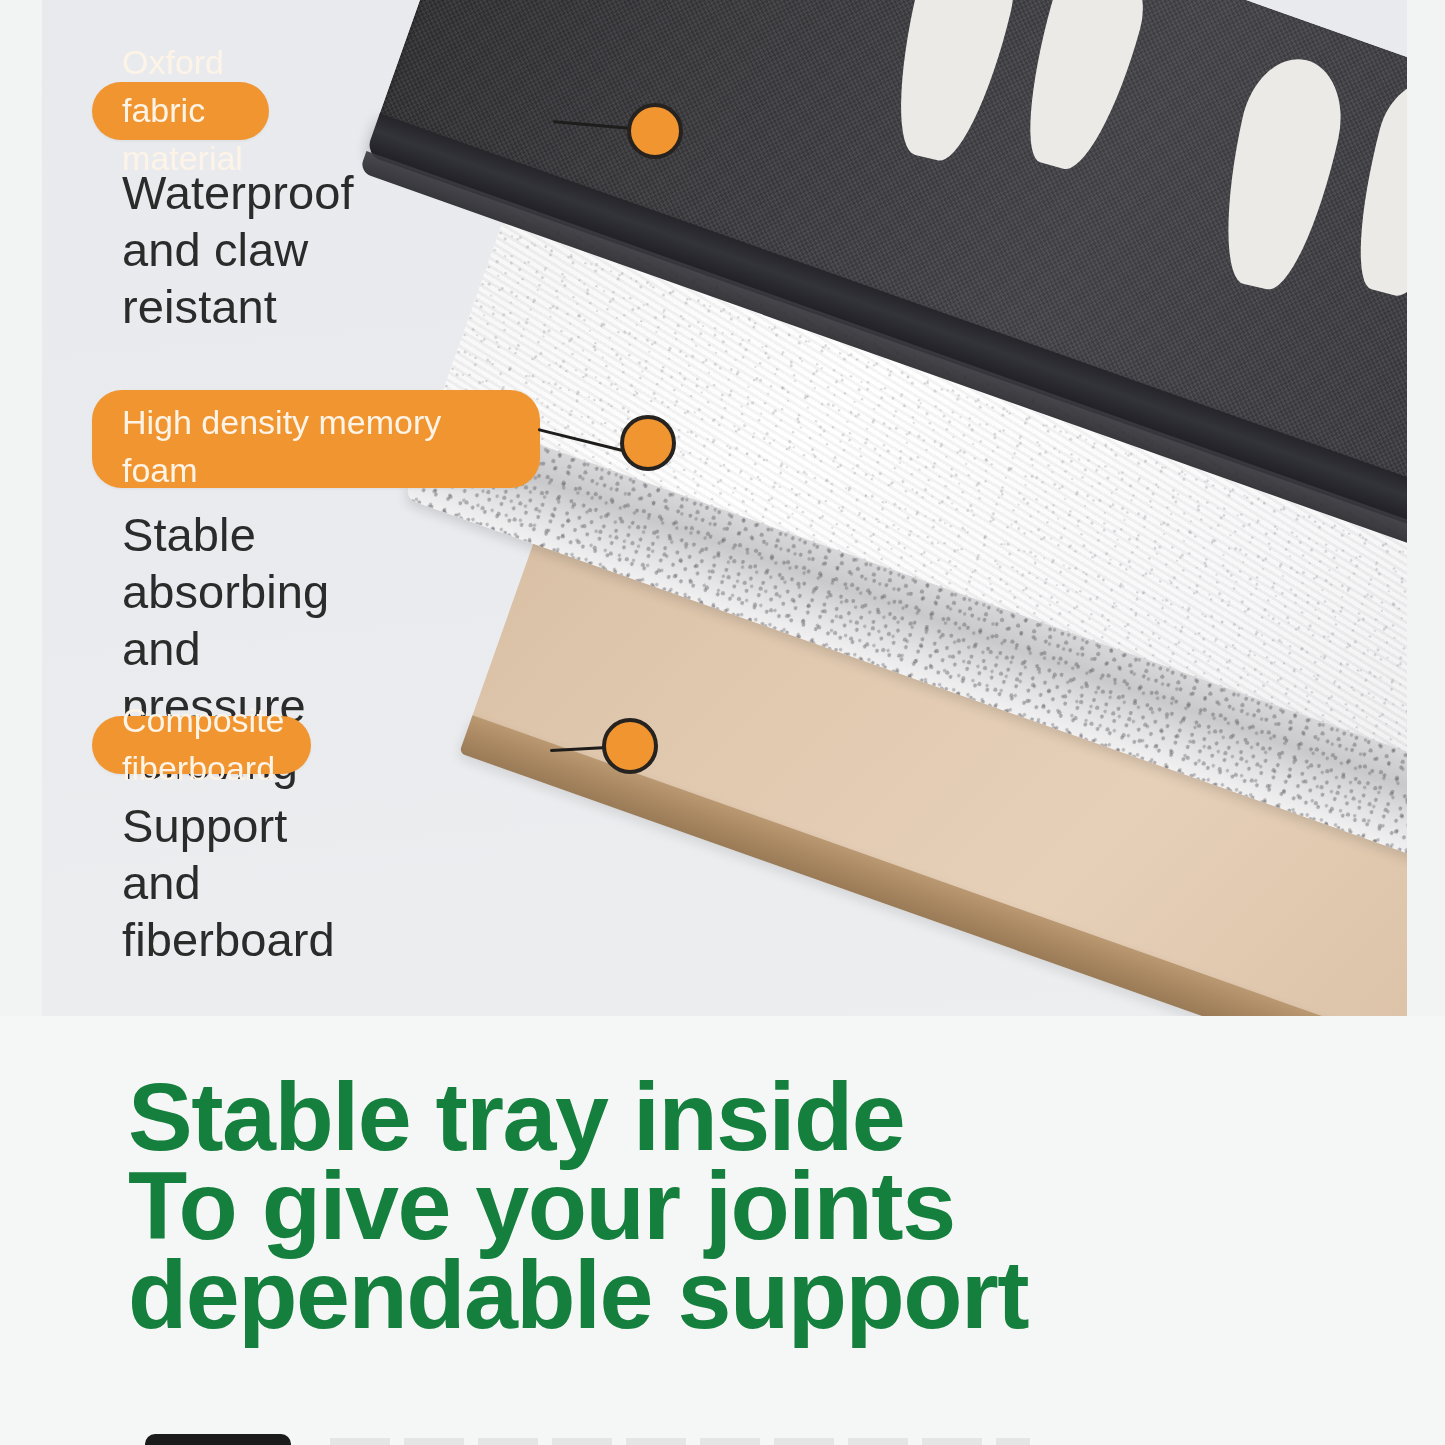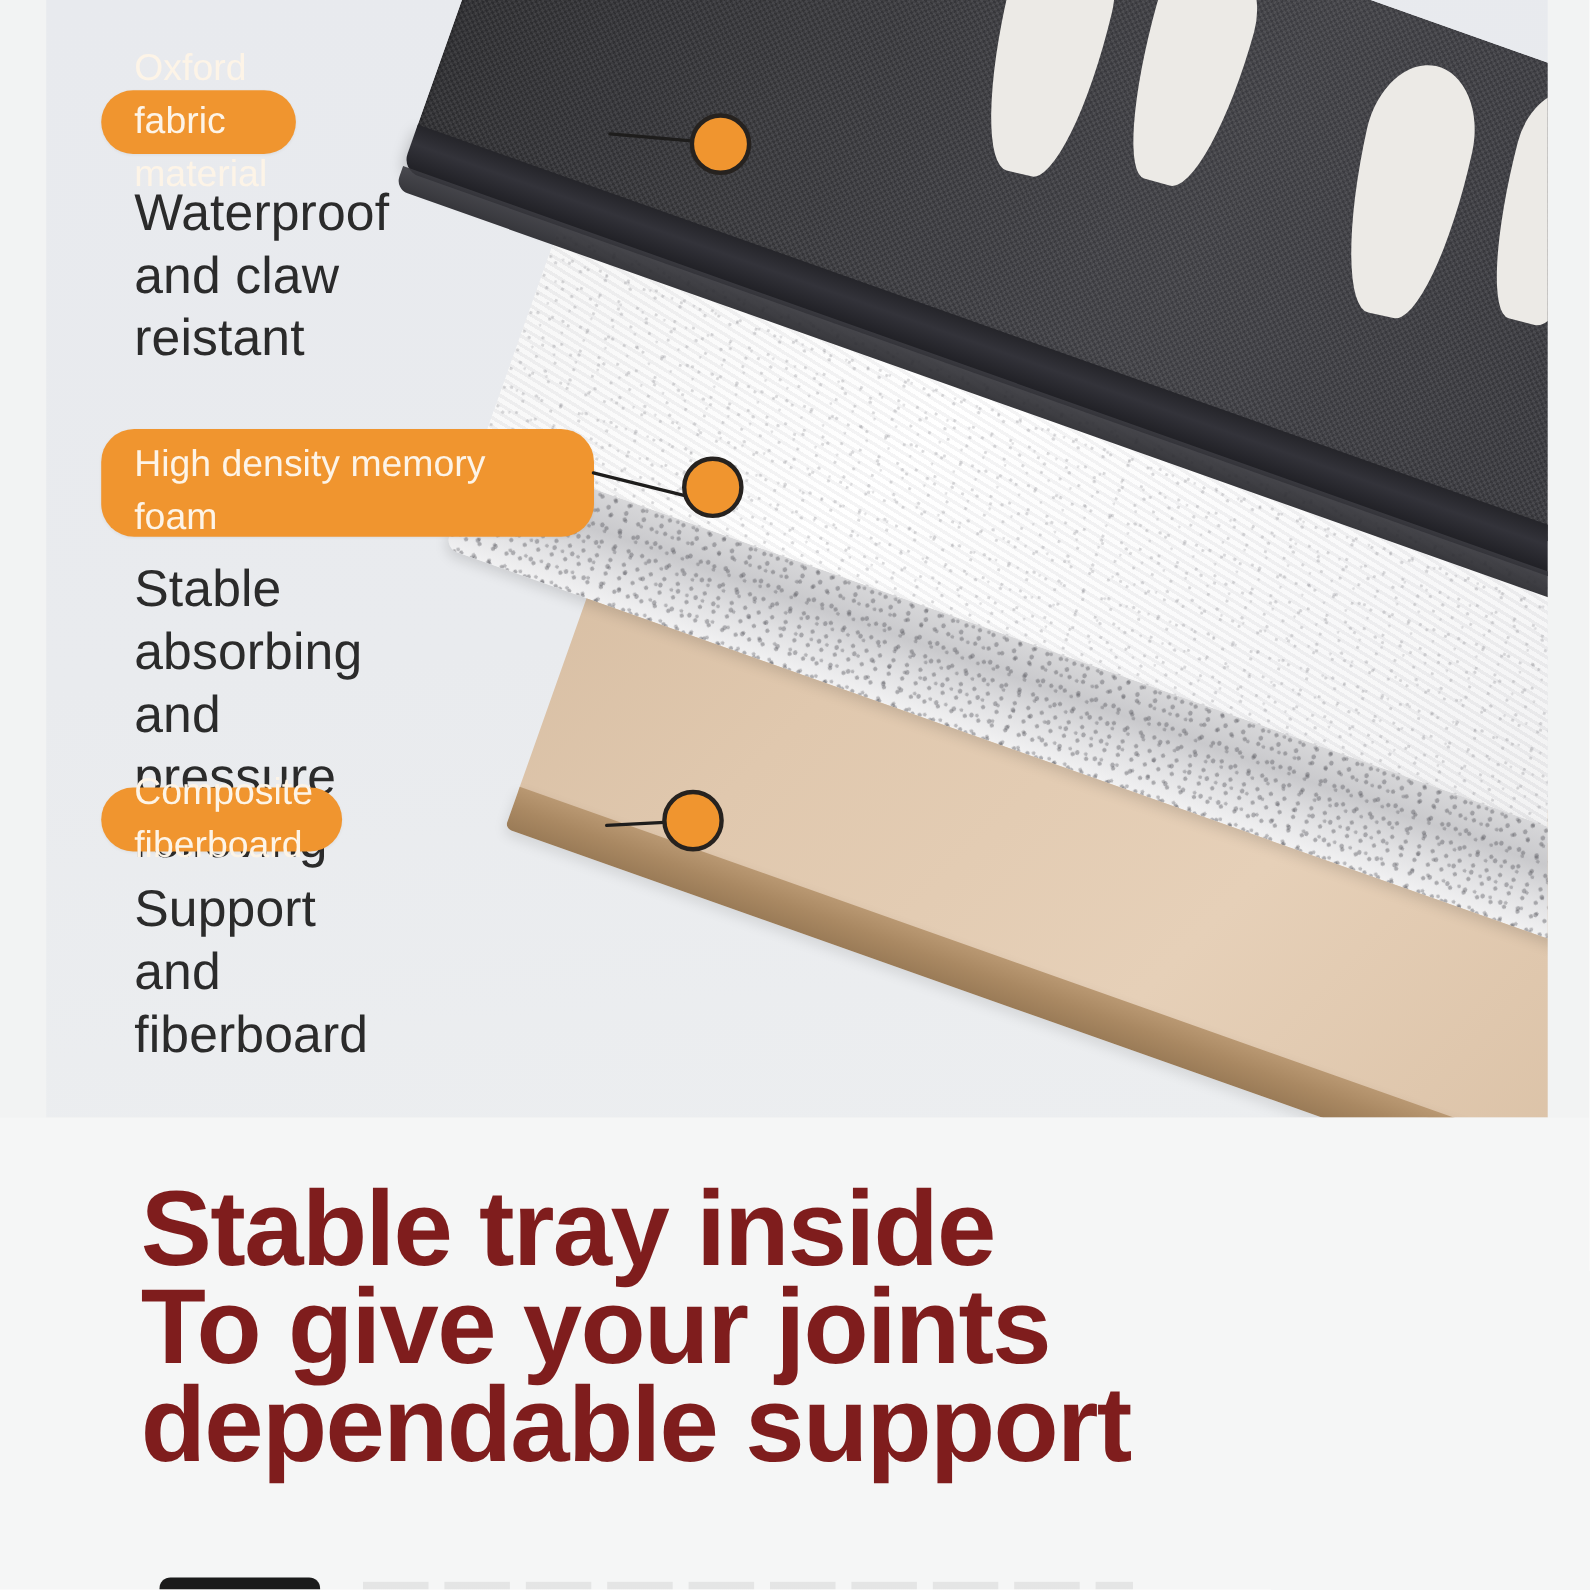--- a/index.html
+++ b/index.html
@@ -221,21 +221,21 @@
     background: #f0952f;
     border: 4px solid #26221f;
     box-sizing: border-box;
   }
 
   
   .headline {
     position: absolute;
     left: 128px;
     top: 1072px;
-    color: #7f1d1d;
+    color: #15803d;
     font-size: 97px;
     line-height: 89px;
     font-weight: 700;
     letter-spacing: -1.5px;
     white-space: pre-line;
   }
 
   
   .footer-chip {
     position: absolute;

